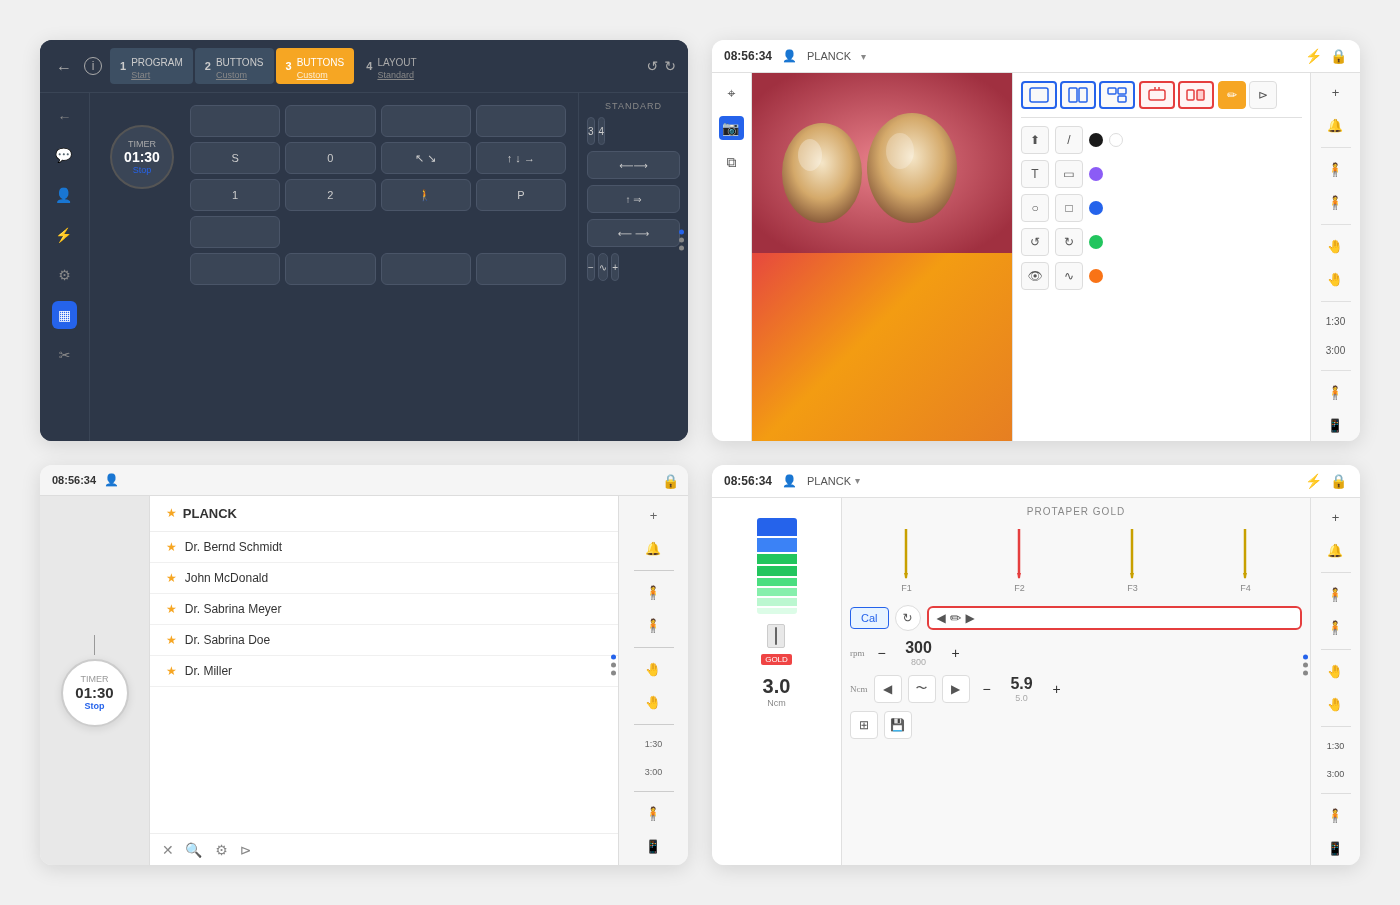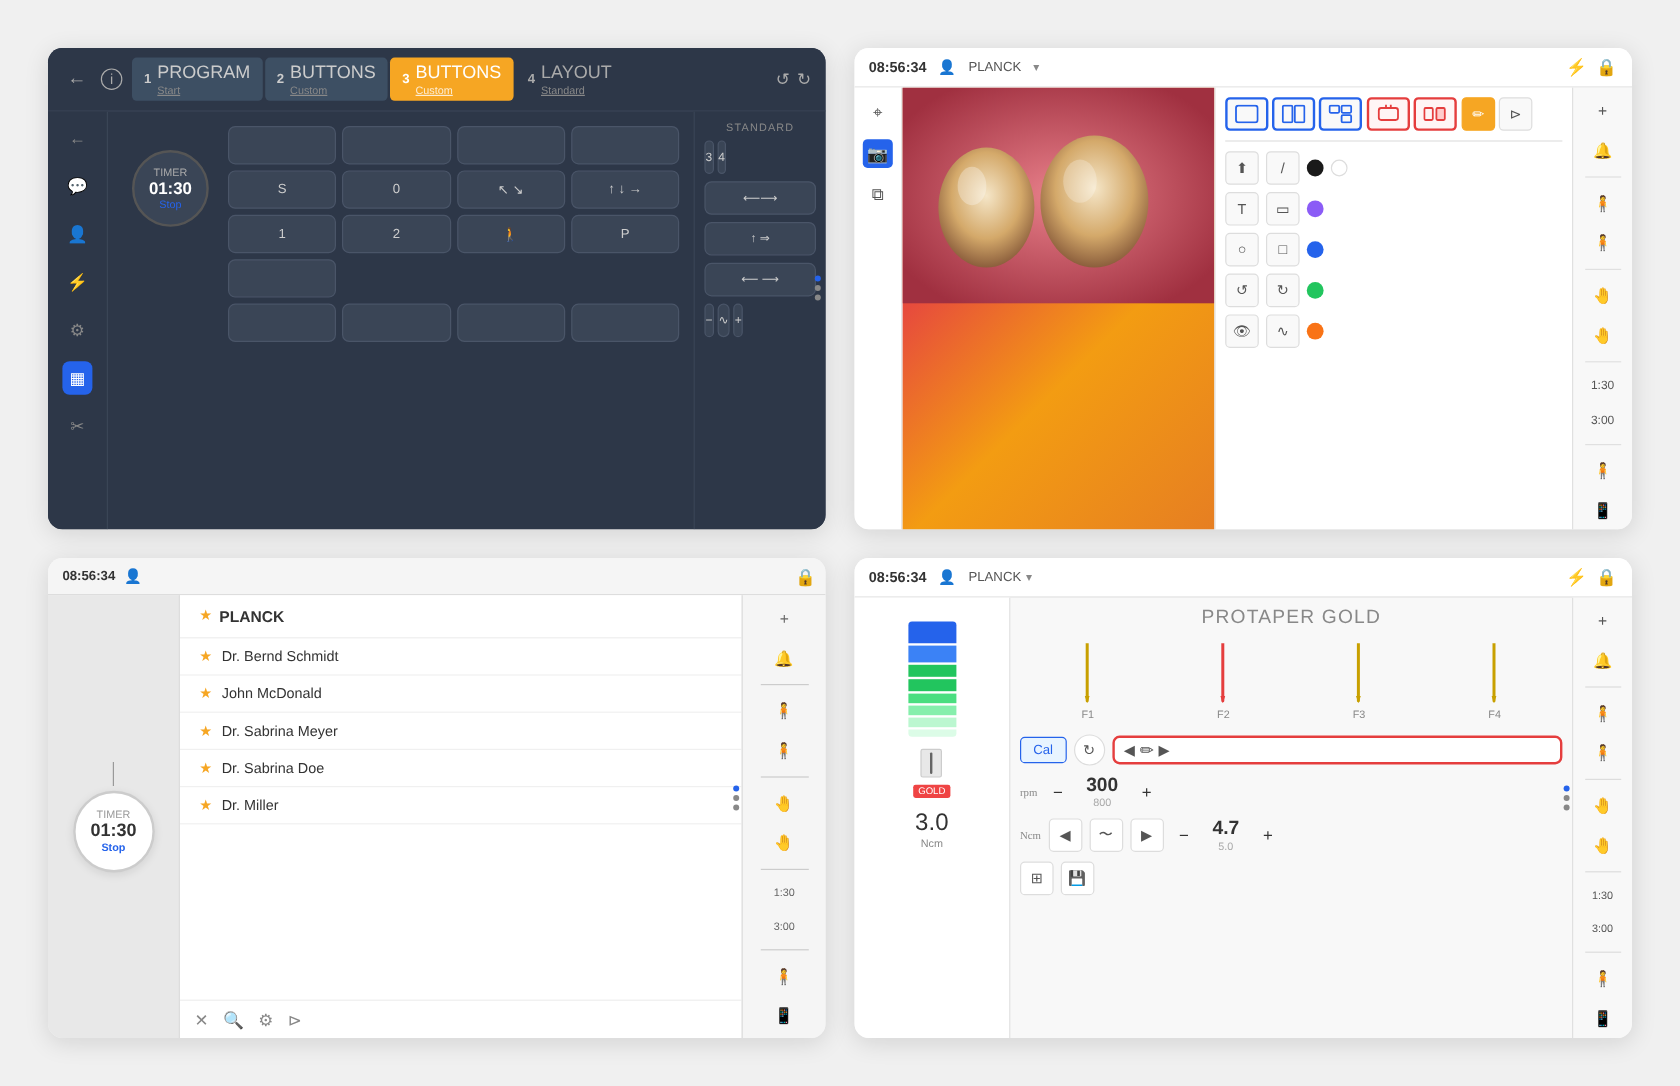--- a/index.html
+++ b/index.html
@@ -76,21 +76,21 @@
     .p1-step.active {
       background: #f6a623;
     }
     .p1-step-num {
       font-size: 11px;
       color: #aaa;
       font-weight: 600;
     }
     .p1-step.active .p1-step-num { color: #fff; }
     .p1-step-label {
-      font-size: 15px;
+      font-size: 10px;
       color: #aaa;
     }
     .p1-step.active .p1-step-label { color: #fff; }
     .p1-step-sub {
       font-size: 9px;
       color: #888;
       display: block;
       text-decoration: underline;
     }
     .p1-step.active .p1-step-sub { color: rgba(255,255,255,0.8); }
@@ -427,21 +427,21 @@
 
     .p4-center {
       flex: 1;
       display: flex;
       flex-direction: column;
       padding: 8px;
       gap: 8px;
     }
     .p4-product-label {
       text-align: center;
-      font-size: 16px;
+      font-size: 10px;
       color: #888;
       letter-spacing: 1px;
       text-transform: uppercase;
     }
     .p4-files-row {
       display: flex;
       justify-content: space-around;
       align-items: flex-end;
       padding: 4px 0;
     }
@@ -945,21 +945,21 @@
           <div style="margin-top:4px;display:flex;flex-direction:column;align-items:center;gap:2px">
             <div style="display:flex;gap:3px;margin-top:6px">
               <div style="width:18px;height:24px;background:#e8e8e8;border-radius:2px;border:1px solid #ccc;display:flex;align-items:center;justify-content:center">
                 <div style="width:2px;height:18px;background:#666;border-radius:1px"></div>
               </div>
             </div>
             <div style="background:#ef4444;color:#fff;font-size:8px;padding:1px 4px;border-radius:2px;margin-top:4px">GOLD</div>
           </div>
         </div>
         <div style="text-align:center;margin-top:4px">
-          <div style="font-size:20px;font-weight:400;color:#333">3.0</div>
+          <div style="font-size:20px;font-weight:700;color:#333">3.0</div>
           <div style="font-size:9px;color:#888">Ncm</div>
         </div>
       </div>
 
       <div class="p4-center">
         <div class="p4-product-label">PROTAPER GOLD</div>
 
         <div class="p4-files-row">
           <div class="p4-file">
             <div style="width:8px;height:50px;margin:0 auto">
@@ -1021,21 +1021,21 @@
 
         <div class="p4-ncm-ctrl">
           <span class="p4-rpm-label">Ncm</span>
           <div class="p4-lower-ctrl">
             <span class="p4-icon-btn">◀</span>
             <div class="p4-icon-btn">〜</div>
             <span class="p4-icon-btn">▶</span>
           </div>
           <span class="p4-minus">−</span>
           <div style="text-align:center">
-            <div class="p4-ncm-val">4.7</div>
+            <div class="p4-ncm-val">5.9</div>
             <div class="p4-ncm-sub">5.0</div>
           </div>
           <span class="p4-plus">+</span>
         </div>
 
         <div class="p4-lower-ctrl">
           <div class="p4-icon-btn">⊞</div>
           <div class="p4-icon-btn">💾</div>
         </div>
       </div>

